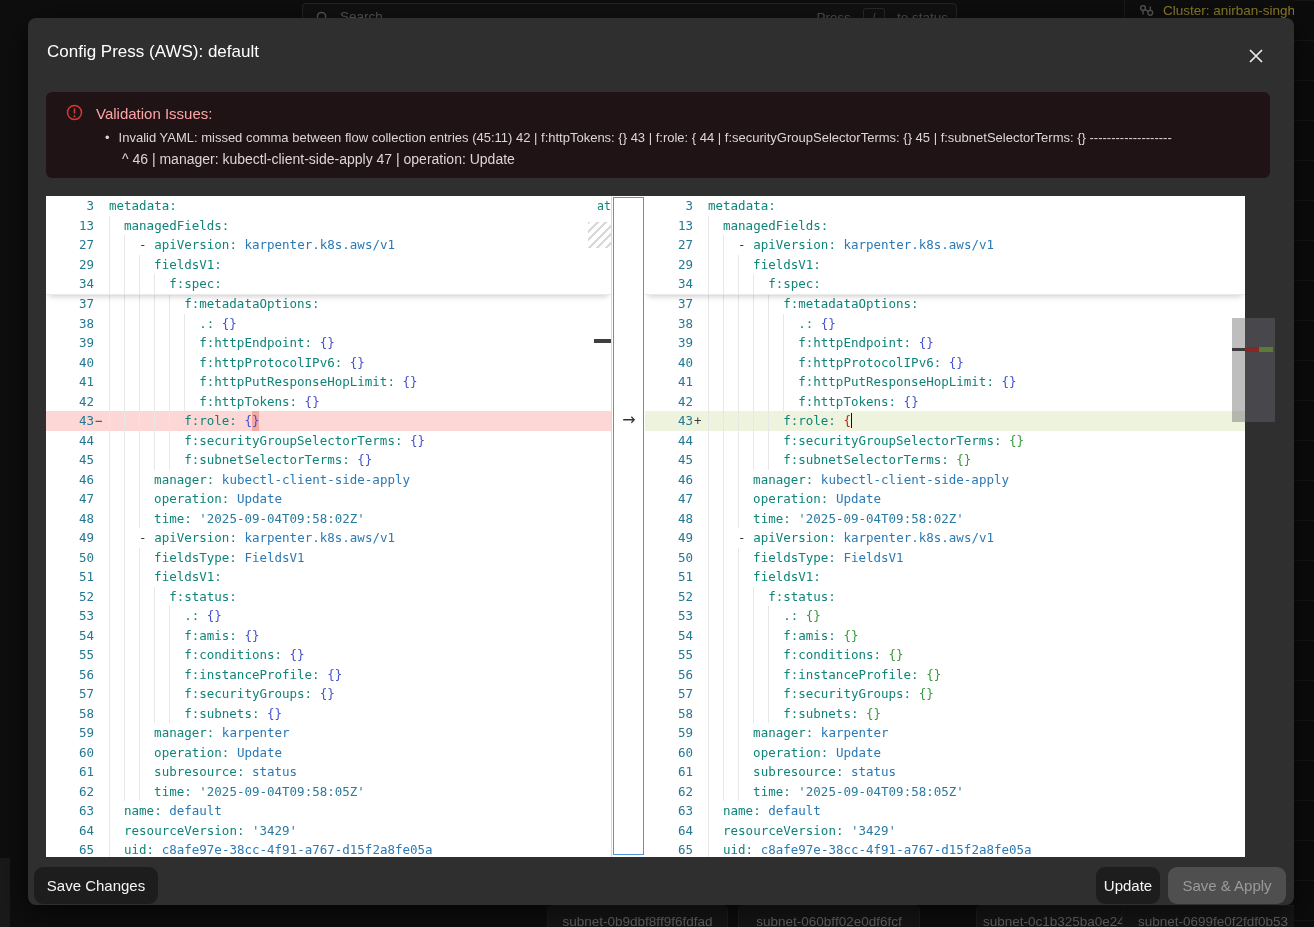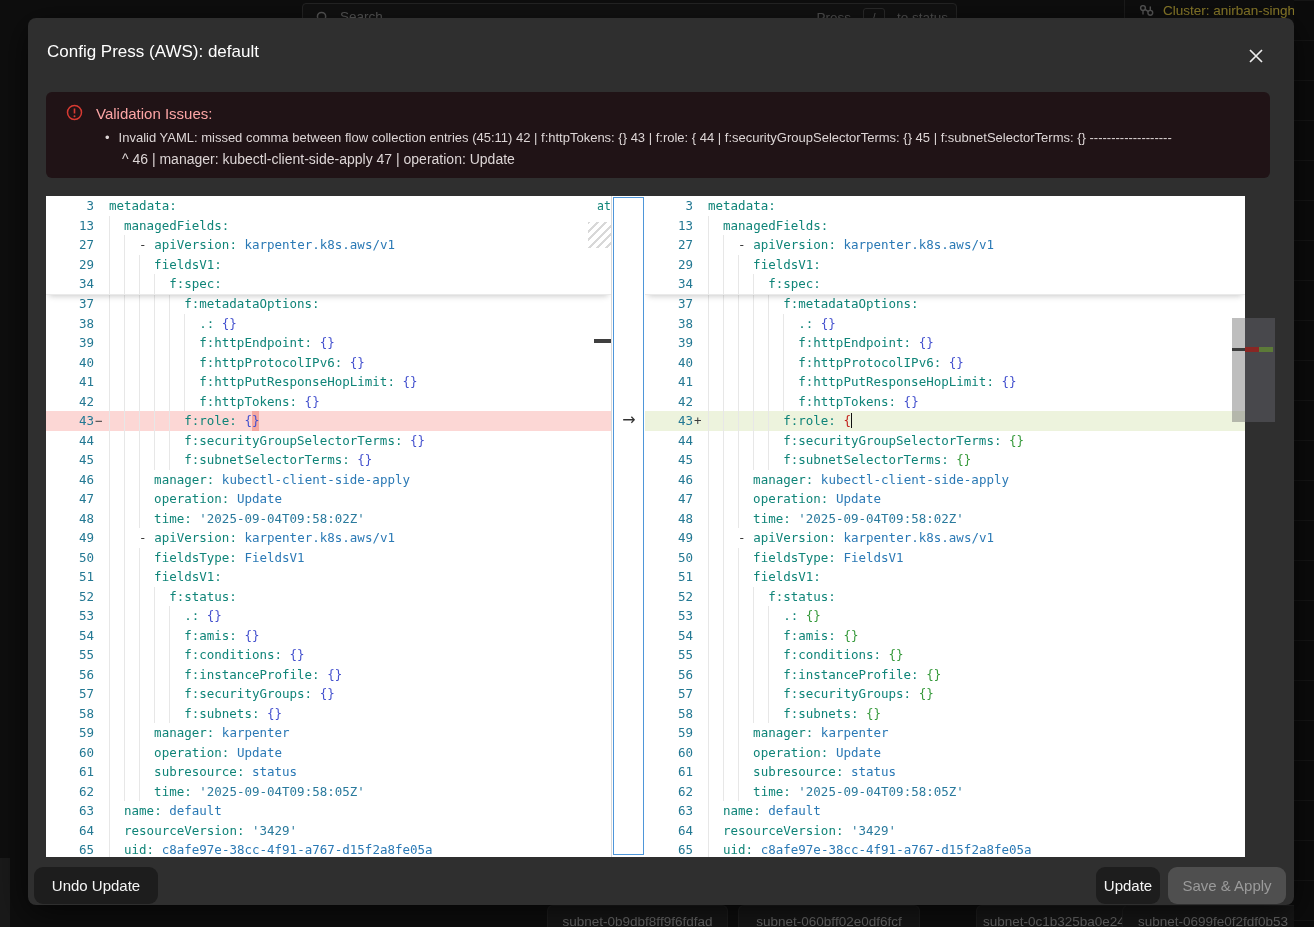--- a/index.html
+++ b/index.html
@@ -718,16 +718,16 @@
         <div id="slider-dash"></div>
       </div>
     </div>
   </div>
 
   <div id="overview-block">
     <div id="ov-red"></div>
     <div id="ov-green"></div>
   </div>
 
-  <button class="btn" id="undo-btn">Undo Update</button>
+  <button class="btn" id="undo-btn">Save Changes</button>
   <button class="btn" id="close-btn">Update</button>
   <button class="btn" id="save-btn" disabled="">Save &amp; Apply</button>
 </div>
 
 </body></html>

